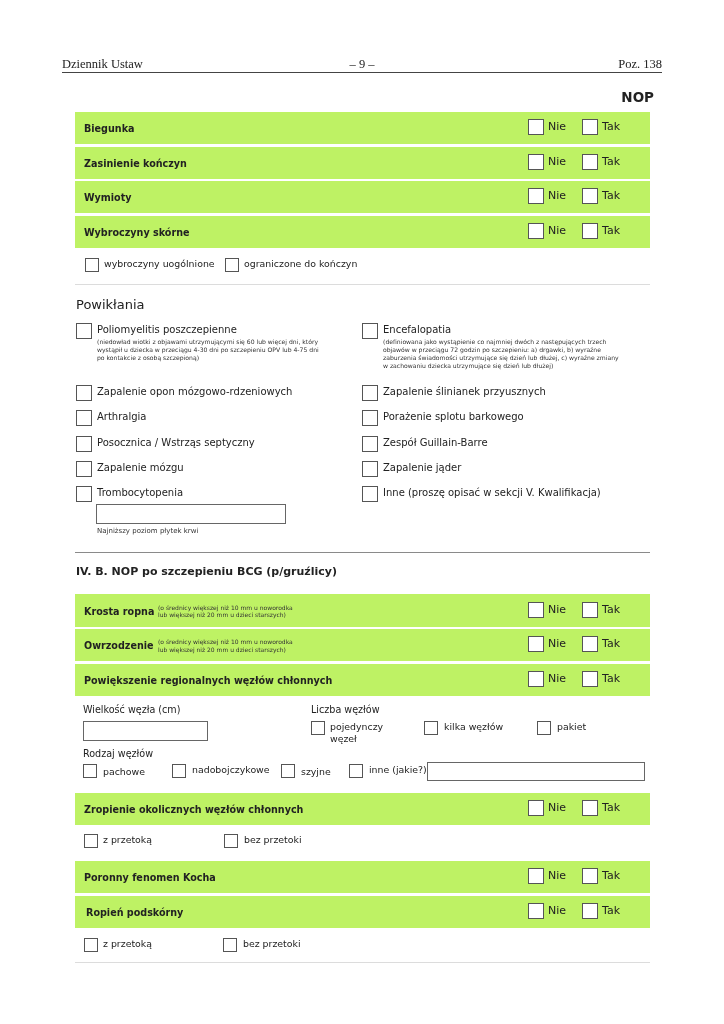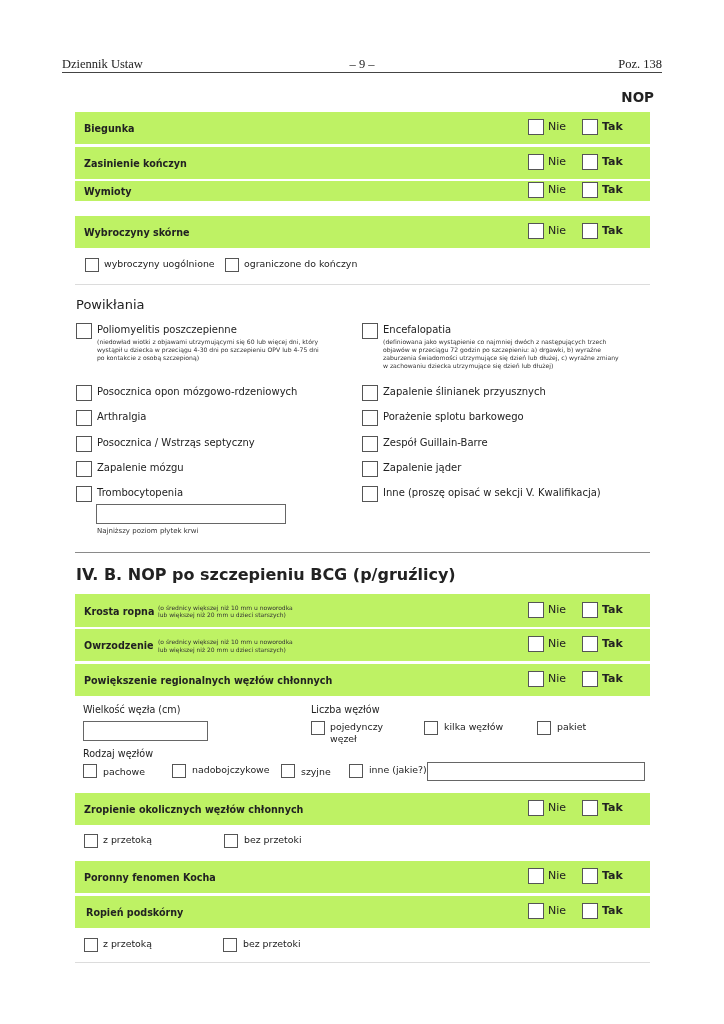--- a/index.html
+++ b/index.html
@@ -19,32 +19,32 @@
   .row .lbl { position: absolute; left: 9px; top: 50%; transform: translateY(-50%);
               font-size: 9.6px; font-weight: bold; color: #222; white-space: nowrap; }
   .row .sub { position: absolute; left: 83px; top: 50%; transform: translateY(-50%);
               font-size: 6px; line-height: 7.5px; color: #333; white-space: nowrap; }
   .yn { position: absolute; right: 22px; top: 50%; transform: translateY(-50%); width: 100px; height: 18px; }
   .yn .cb { position: absolute; top: 0; width: 16px; height: 16px; background: #fff; border: 1px solid #555; }
   .yn .cb.nie { left: 0; }
   .yn .cb.tak { left: 54px; }
   .yn .t { position: absolute; top: 1px; font-size: 11px; color: #222; }
   .yn .t.nie { left: 20px; }
-  .yn .t.tak { left: 74px; font-weight: bold; }
+  .yn .t.tak { left: 74px; }
 
   .cb { display: inline-block; width: 14px; height: 14px; border: 1px solid #555; background: #fff; }
   .opt { position: absolute; font-size: 9.4px; color: #222; white-space: nowrap; }
   .opt .cb { position: absolute; left: 0; top: 0; }
   .opt .t { position: absolute; left: 19px; top: 0; }
 
   .sep { position: absolute; left: 75px; width: 575px; height: 1px; background: #dcdcdc; }
   .sep.dark { background: #8a8a8a; }
 
   .sec-title { position: absolute; left: 76px; font-size: 13px; color: #222; }
-  .sec-title.big { font-size: 16px; font-weight: bold; text-align: center; }
+  .sec-title.big { font-size: 11px; font-weight: bold; text-align: center; }
 
   .cx { position: absolute; }
   .cx .cb { position: absolute; left: 0; top: 0; width: 16px; height: 16px; }
   .cx .t { position: absolute; left: 21px; top: 1px; font-size: 10px; color: #222; white-space: nowrap; }
   .cx .d { position: absolute; left: 21px; top: 14px; font-size: 6.1px; line-height: 7.4px; color: #333; white-space: nowrap; }
 
   .field { position: absolute; background: #fff; border: 1px solid #666; }
   .small-lbl { position: absolute; font-size: 7px; color: #333; white-space: nowrap; }
   .plain-lbl { position: absolute; font-size: 9.6px; color: #222; white-space: nowrap; }
 </style>
@@ -70,21 +70,21 @@
 </div>
 <div class="row" style="top:147px;height:32px;padding-left:45px;">
   <span class="lbl">Zasinienie kończyn</span>
   <div class="yn">
     <span class="cb nie"></span>
       <span class="t nie">Nie</span>
     <span class="cb tak"></span>
       <span class="t tak">Tak</span>
   </div>
 </div>
-<div class="row" style="top:181px;height:20px;">
+<div class="row" style="top:181px;height:32px;">
   <span class="lbl">Wymioty</span>
   <div class="yn">
     <span class="cb nie"></span>
       <span class="t nie">Nie</span>
     <span class="cb tak"></span>
       <span class="t tak">Tak</span>
   </div>
 </div>
 <div class="row" style="top:216px;height:32px;">
   <span class="lbl">Wybroczyny skórne</span>
@@ -111,21 +111,21 @@
 
 <div class="cx" style="left:76px;top:323px;">
   <span class="cb"></span>
   <span class="t">Poliomyelitis poszczepienne</span>
   <span class="d" style="top:15px;">(niedowład wiotki z objawami utrzymującymi się 60 lub więcej dni, który</span>
   <span class="d" style="top:23px;">wystąpił u dziecka w przeciągu 4-30 dni po szczepieniu OPV lub 4-75 dni</span>
   <span class="d" style="top:31px;">po kontakcie z osobą szczepioną)</span>
 </div>
 <div class="cx" style="left:76px;top:385px;">
   <span class="cb"></span>
-  <span class="t">Posocznica opon mózgowo-rdzeniowych</span>
+  <span class="t">Zapalenie opon mózgowo-rdzeniowych</span>
 </div>
 <div class="cx" style="left:76px;top:410px;">
   <span class="cb"></span>
   <span class="t">Arthralgia</span>
 </div>
 <div class="cx" style="left:76px;top:436px;">
   <span class="cb"></span>
   <span class="t">Posocznica / Wstrząs septyczny</span>
 </div>
 <div class="cx" style="left:76px;top:461px;">

